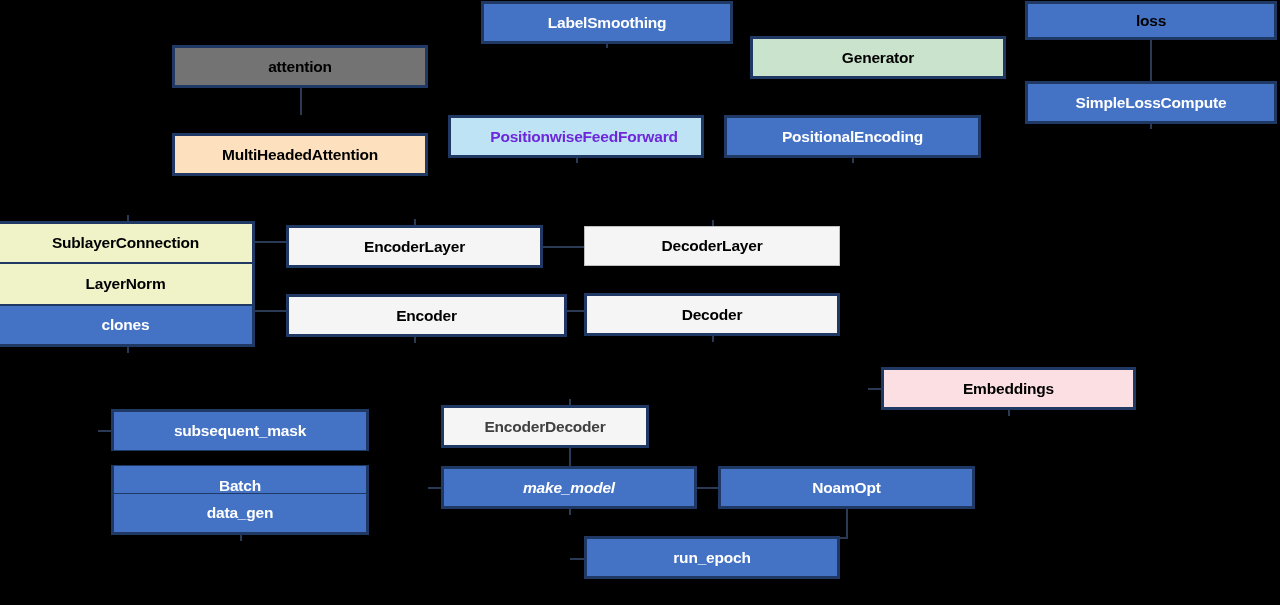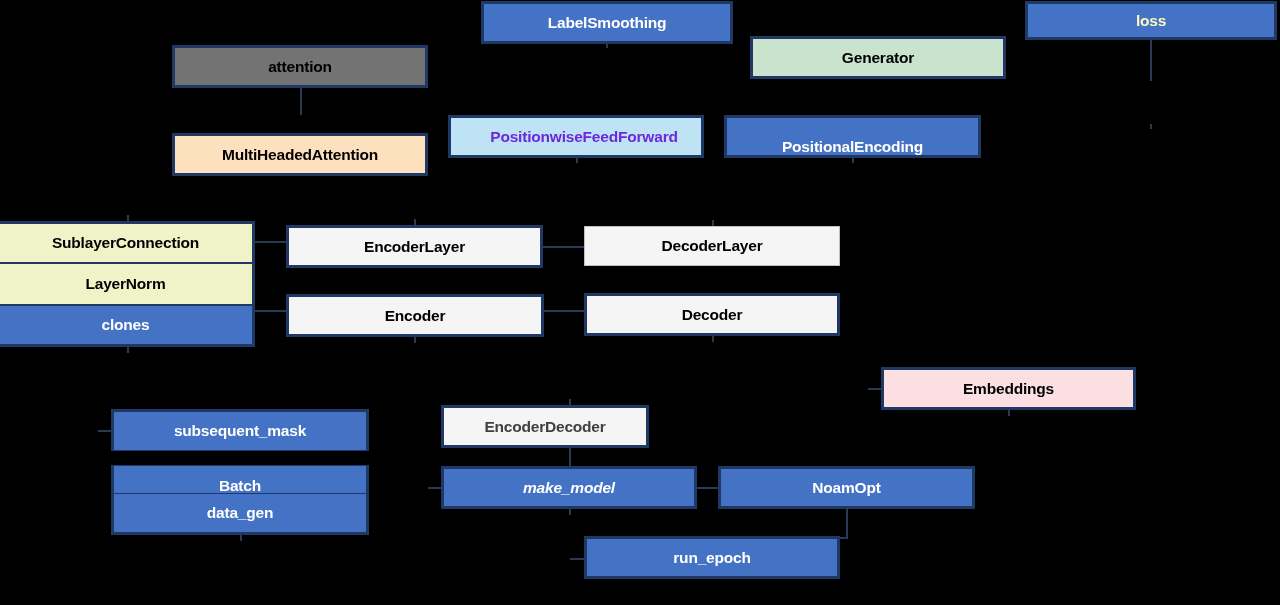--- a/index.html
+++ b/index.html
@@ -86,48 +86,51 @@
     <div class="connector v" style="left: 240px; top: 535px; height: 6px;"></div>
     <div class="connector v" style="left: 846px; top: 509px; height: 28px;"></div>
     <div class="connector h" style="left: 838px; top: 537px; width: 10px;"></div>
     <div class="connector h" style="left: 570px; top: 558px; width: 15px;"></div>
     <div class="node" style="left: 481px; top: 1px; width: 252px; height: 43px; background: rgb(68, 114, 196); color: rgb(255, 255, 255);">
       <span>LabelSmoothing</span>
     </div>
     <div class="node" style="left: 750px; top: 1px; width: 256px; height: 43px; background: rgb(201, 227, 204); color: rgb(0, 0, 0); margin-top: 35px;">
       <span>Generator</span>
     </div>
-    <div class="node" style="left: 1025px; top: 1px; width: 252px; height: 39px; background: rgb(68, 114, 196); color: #fef9c3;">
+    <div class="node" style="left: 1025px; top: 1px; width: 252px; height: 39px; background: rgb(68, 114, 196); color: #000000;">
       <span>loss</span>
     </div>
     <div class="node" style="left: 172px; top: 45px; width: 256px; height: 43px; background: #737373; color: rgb(0, 0, 0);">
       <span>attention</span>
+    </div>
+    <div class="node" style="left: 1025px; top: 81px; width: 252px; height: 43px; background: rgb(68, 114, 196); color: rgb(255, 255, 255);">
+      <span>SimpleLossCompute</span>
     </div>
     <div class="node" style="left: 172px; top: 133px; width: 256px; height: 43px; background: rgb(253, 225, 190); color: rgb(0, 0, 0); justify-content: center;">
       <span>MultiHeadedAttention</span>
     </div>
     <div class="node" style="left: 448px; top: 115px; width: 256px; height: 43px; background: rgb(189, 227, 245); color: #6d28d9; padding-left: 16px;">
       <span>PositionwiseFeedForward</span>
     </div>
-    <div class="node" style="left: 724px; top: 115px; width: 257px; height: 43px; background: rgb(68, 114, 196); color: rgb(255, 255, 255); align-items: flex-end;">
+    <div class="node" style="left: 724px; top: 115px; width: 257px; height: 43px; background: rgb(68, 114, 196); color: rgb(255, 255, 255);">
       <span>PositionalEncoding</span>
     </div>
     <div class="node stack-top" style="left: -4px; top: 221px; width: 259px; height: 42px; background: rgb(240, 242, 200); color: rgb(0, 0, 0);">
       <span>SublayerConnection</span>
     </div>
     <div class="node" style="left: 286px; top: 225px; width: 257px; height: 43px; background: rgb(245, 245, 245); color: rgb(0, 0, 0);">
       <span>EncoderLayer</span>
     </div>
     <div class="node thin" style="left: 584px; top: 226px; width: 256px; height: 40px; background: rgb(245, 245, 245); color: rgb(0, 0, 0);">
       <span>DecoderLayer</span>
     </div>
     <div class="node stack-mid" style="left: -4px; top: 263px; width: 259px; height: 42px; background: rgb(240, 242, 200); color: rgb(0, 0, 0);">
       <span>LayerNorm</span>
     </div>
-    <div class="node" style="left: 286px; top: 294px; width: 258px; height: 43px; background: rgb(245, 245, 245); color: rgb(0, 0, 0);">
+    <div class="node" style="left: 286px; top: 294px; width: 281px; height: 43px; background: rgb(245, 245, 245); color: rgb(0, 0, 0);">
       <span>Encoder</span>
     </div>
     <div class="node" style="left: 584px; top: 293px; width: 256px; height: 43px; background: rgb(245, 245, 245); color: rgb(0, 0, 0);">
       <span>Decoder</span>
     </div>
     <div class="node stack-bot" style="left: -4px; top: 305px; width: 259px; height: 42px; background: rgb(68, 114, 196); color: rgb(255, 255, 255);">
       <span>clones</span>
     </div>
     <div class="node" style="left: 881px; top: 367px; width: 255px; height: 43px; background: rgb(251, 223, 226); color: rgb(0, 0, 0);">
       <span>Embeddings</span>

